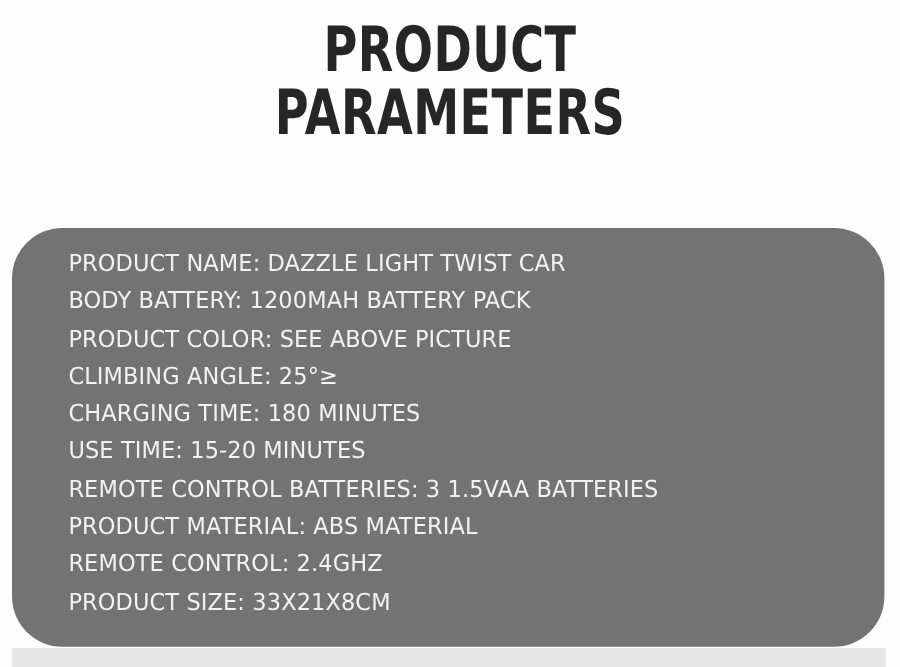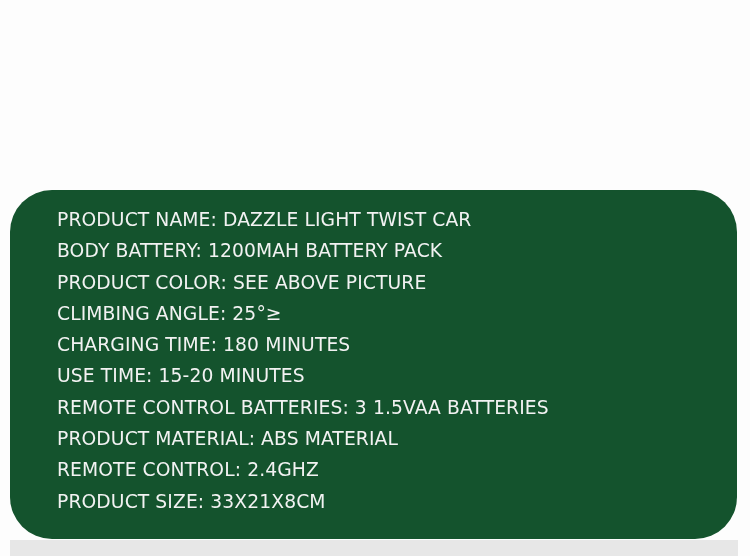--- a/index.html
+++ b/index.html
@@ -58,21 +58,21 @@
   .title-line.line1 { margin-bottom: 1px; }
   .title-line.line2 { margin-top: 0px; }
 
   
   .spec-card {
     position: absolute;
     left: 10px;
     top: 190px;
     width: 727px;
     height: 349px;
-    background: #14532d;
+    background: #737373;
     border-radius: 42px;
     box-sizing: border-box;
     padding: 14px 0 0 47px;
   }
 
   .spec-list {
     list-style: none;
     margin: 0;
     padding: 0;
   }
@@ -87,20 +87,24 @@
     white-space: nowrap;
     transform: scaleX(0.96);
     transform-origin: left center;
   }
 </style>
 </head>
 <body>
 
 <div id="page">
 
+  <div class="title-block">
+    <span class="title-line line1">PRODUCT</span>
+    <span class="title-line line2">PARAMETERS</span>
+  </div>
 
   <div class="spec-card">
     <ul class="spec-list">
       <li class="spec-item">PRODUCT NAME: DAZZLE LIGHT TWIST CAR</li>
       <li class="spec-item">BODY BATTERY: 1200MAH BATTERY PACK</li>
       <li class="spec-item">PRODUCT COLOR: SEE ABOVE PICTURE</li>
       <li class="spec-item">CLIMBING ANGLE: 25°≥</li>
       <li class="spec-item">CHARGING TIME: 180 MINUTES</li>
       <li class="spec-item">USE TIME: 15-20 MINUTES</li>
       <li class="spec-item">REMOTE CONTROL BATTERIES: 3 1.5VAA BATTERIES</li>

